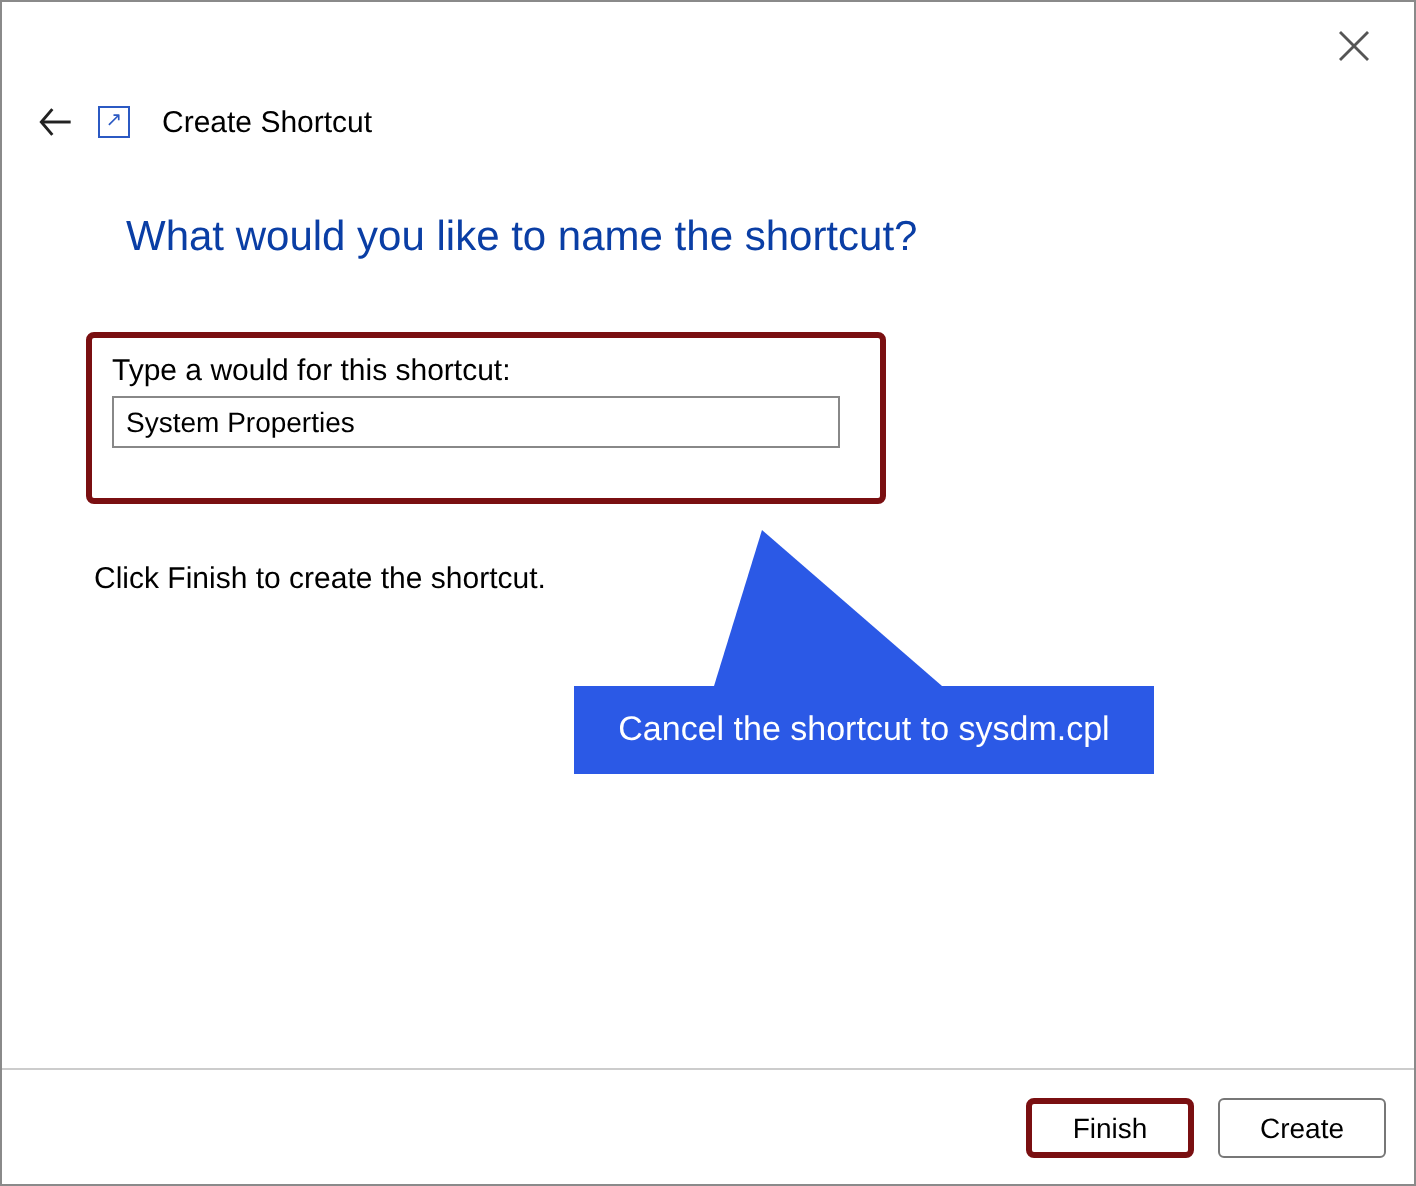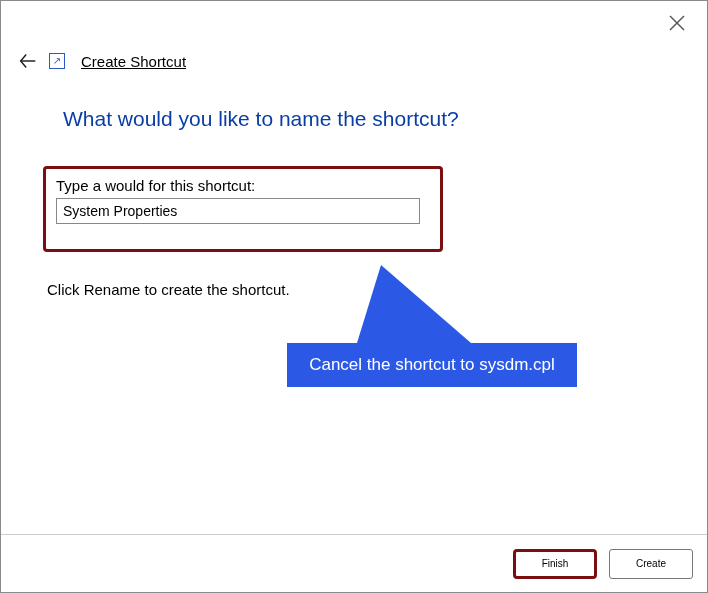--- a/index.html
+++ b/index.html
@@ -19,21 +19,21 @@
   .header-row {
     position:absolute; top:46px; left:16px; right:16px; height:28px;
     display:flex; align-items:center; gap:10px;
   }
   .back-arrow { width:22px; height:22px; color:#222; display:flex; align-items:center; justify-content:center; }
   .shortcut-glyph {
     width:16px; height:16px; position:relative;
     border:1px solid #2b59c3; background:#fff; color:#2b59c3;
     font-size:10px; line-height:14px; text-align:center; overflow:hidden;
   }
-  .wizard-title { font-size:15px; color:#000; margin-left:6px;text-decoration:underline; }
+  .wizard-title { font-size:15px; color:#000; margin-left:6px; }
   .question {
     position:absolute; top:106px; left:46px;
     font-size:21px; color:#0a3ea5;margin-left:16px;
   }
   .highlight-frame {
     position:absolute; top:165px; left:42px;
     width:400px; height:86px;
     border:3px solid #7a0f11; border-radius:4px;
     padding:8px 10px 0 10px;
   }
@@ -62,21 +62,21 @@
   }
   .footer-bar {
     position:absolute; bottom:0; left:0; right:0; height:58px;
     border-top:1px solid #ccc; background:#fff;
     display:flex; align-items:center; justify-content:flex-end;
     gap:12px; padding-right:14px;
   }
   .wiz-btn {
     height:30px; width:84px;
     background:#fff; border:1px solid #777; border-radius:3px;
-    font-size:10px; font-family:inherit; cursor:pointer;
+    font-size:14px; font-family:inherit; cursor:pointer;
   }
   .wiz-btn.primary { border:3px solid #7a0f11; border-radius:4px; }
 </style>
 </head>
 <body>
 
 <div class="close-x">
   <svg viewBox="0 0 16 16" width="16" height="16" stroke="currentColor" stroke-width="1.4" fill="none">
     <line x1="1" y1="1" x2="15" y2="15"></line>
       <line x1="15" y1="1" x2="1" y2="15"></line>
@@ -94,21 +94,21 @@
   <div class="wizard-title">Create Shortcut</div>
 </div>
 
 <div class="question">What would you like to name the shortcut?</div>
 
 <div class="highlight-frame">
   <div class="field-label">Type a would for this shortcut:</div>
   <input class="name-input" type="text" value="System Properties" style="">
 </div>
 
-<div class="finish-hint">Click Rename to create the shortcut.</div>
+<div class="finish-hint">Click Finish to create the shortcut.</div>
 
 <div class="callout-arrow"></div>
 <div class="callout">Cancel the shortcut to sysdm.cpl</div>
 
 <div class="footer-bar">
   <button class="wiz-btn primary">Finish</button>
   <button class="wiz-btn">Create</button>
 </div>
 
 </body></html>

